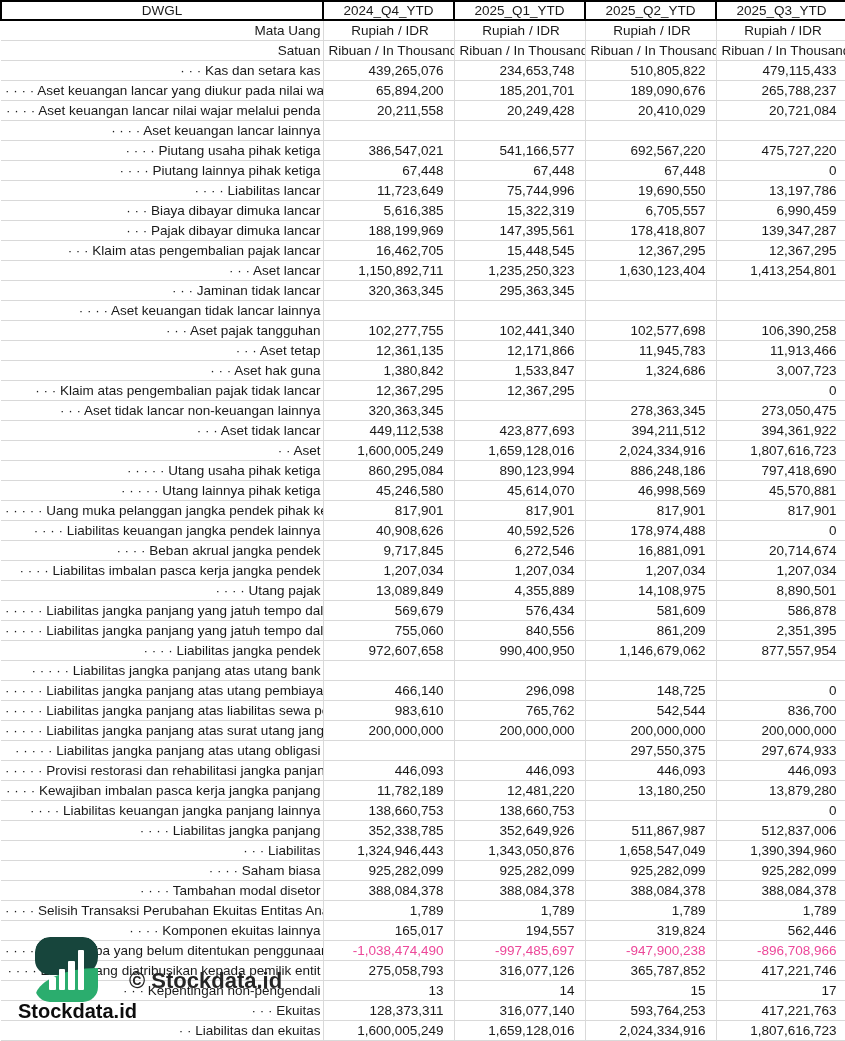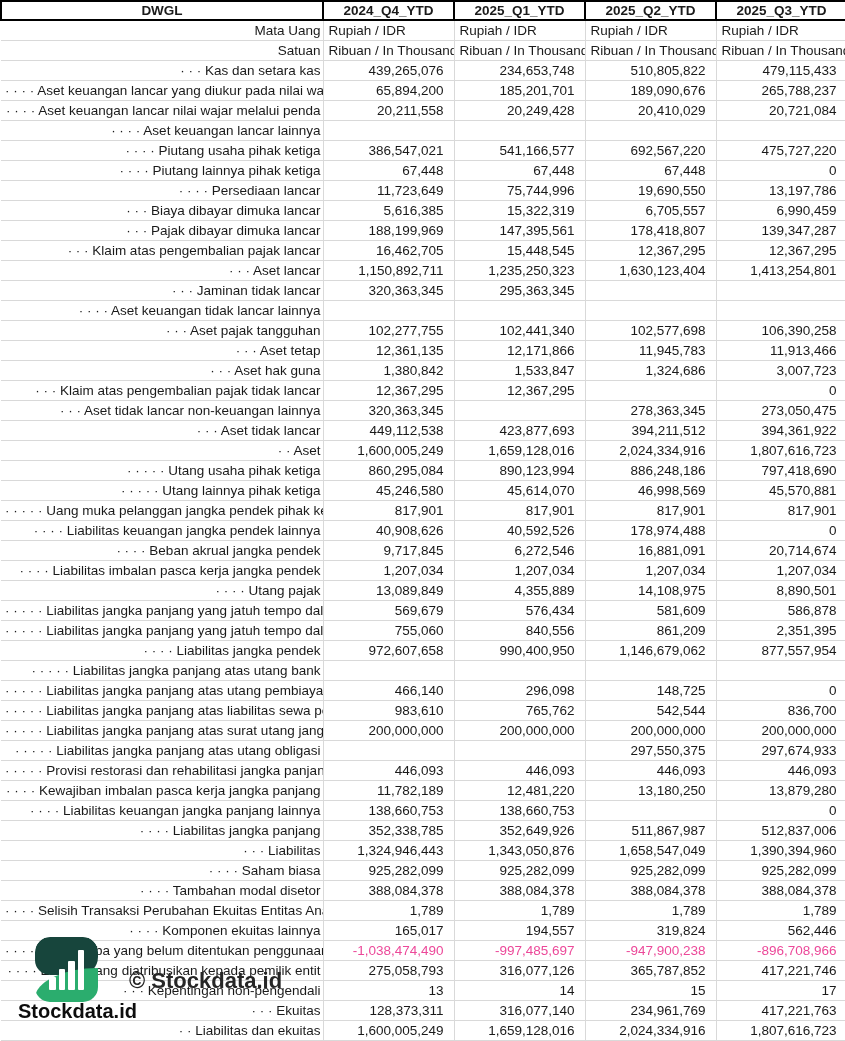--- a/index.html
+++ b/index.html
@@ -3,31 +3,31 @@
 <meta charset="utf-8">
 <style>
   html,body{margin:0;padding:0;background:#fff;}
   body{width:845px;height:1041px;position:relative;overflow:hidden;
        font-family:"Liberation Sans","DejaVu Sans",sans-serif;color:#1a1a1a;}
   table{border-collapse:collapse;table-layout:fixed;width:845px;}
   col.c-label{width:322px;}
   col.c-num{width:131px;}
   thead th{
     border:2px solid #000;
-    font-weight:bold;font-size:13.5px;text-align:center;
+    font-weight:normal;font-size:13.5px;text-align:center;
     height:17px;padding:0 4px;white-space:nowrap;overflow:hidden;background:#fff;
   }
   tbody td{
     border-right:1px solid #d9d9d9;border-bottom:1px solid #d9d9d9;
     font-size:13.5px;height:19px;line-height:19px;
     white-space:nowrap;overflow:hidden;background:#fff;
   }
   td.label-cell{padding:0 2px 0 4px;text-align:right;}
   td.val{padding:0 10px 0 2px;text-align:right;}
-  td.val.left{text-align:left;padding:0 2px 0 5px;}
+  td.val.left{text-align:center;padding:0 2px 0 5px;}
   td.val.neg{color:#ec4899;}
   
   .wm-icon{position:absolute;left:35px;top:937px;width:63px;height:65px;
     border-radius:15px;overflow:hidden;z-index:5;}
   .wm-icon .half-dark{position:absolute;left:0;top:0;width:100%;height:58%;
     border-radius:15px 15px 18px 15px;}
   .wm-icon .half-green{position:absolute;left:0;bottom:0;width:100%;height:52%;
     border-top-left-radius:100% 90%;}
   .wm-bars{position:absolute;left:14px;bottom:12px;width:36px;height:42px;
     display:flex;align-items:flex-end;gap:3px;z-index:6;}
@@ -112,21 +112,21 @@
         <td class="val">475,727,220</td>
       </tr>
       <tr>
         <td class="label-cell">· · · · Piutang lainnya pihak ketiga</td>
         <td class="val">67,448</td>
         <td class="val">67,448</td>
         <td class="val">67,448</td>
         <td class="val">0</td>
       </tr>
       <tr>
-        <td class="label-cell">· · · · Persediaan lancar</td>
+        <td class="label-cell">· · · · Liabilitas lancar</td>
         <td class="val">11,723,649</td>
         <td class="val">75,744,996</td>
         <td class="val">19,690,550</td>
         <td class="val">13,197,786</td>
       </tr>
       <tr>
         <td class="label-cell">· · · Biaya dibayar dimuka lancar</td>
         <td class="val">5,616,385</td>
         <td class="val">15,322,319</td>
         <td class="val">6,705,557</td>
@@ -402,21 +402,21 @@
         <td class="label-cell">· · · Kepentingan non-pengendali</td>
         <td class="val">13</td>
         <td class="val">14</td>
         <td class="val">15</td>
         <td class="val">17</td>
       </tr>
       <tr>
         <td class="label-cell">· · · Ekuitas</td>
         <td class="val">128,373,311</td>
         <td class="val">316,077,140</td>
-        <td class="val">234,961,769</td>
+        <td class="val">593,764,253</td>
         <td class="val">417,221,763</td>
       </tr>
       <tr>
         <td class="label-cell">· · Liabilitas dan ekuitas</td>
         <td class="val">1,600,005,249</td>
         <td class="val">1,659,128,016</td>
         <td class="val">2,024,334,916</td>
         <td class="val">1,807,616,723</td>
       </tr>
     </tbody>

